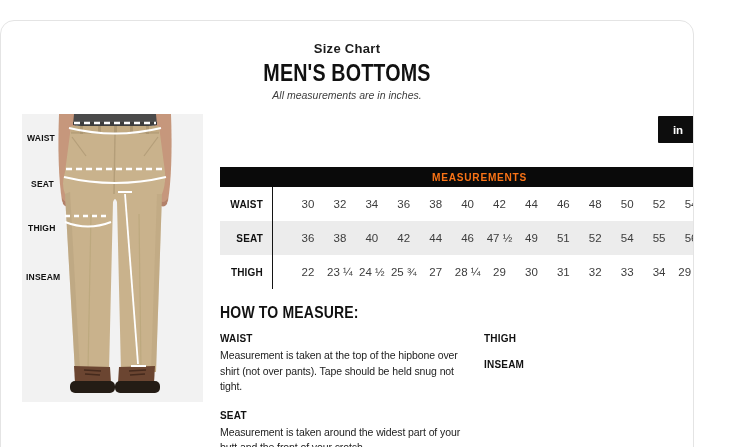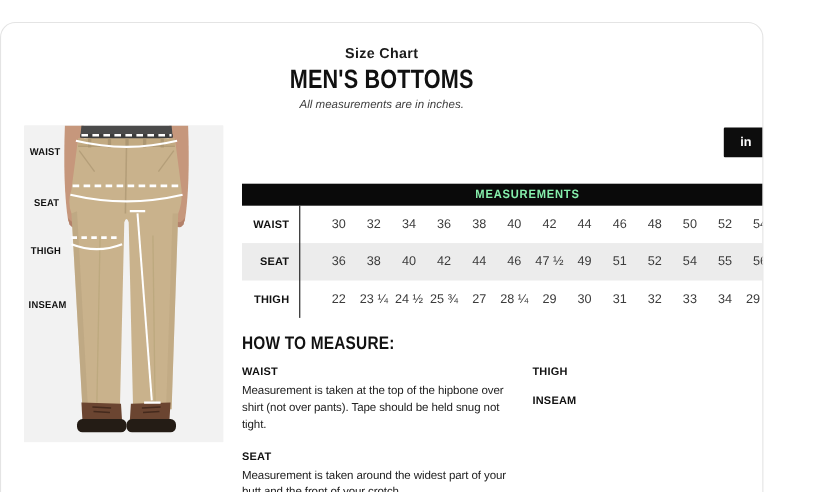--- a/index.html
+++ b/index.html
@@ -22,21 +22,21 @@
   .figure{position:absolute;left:21px;top:93px;width:181px;height:288px;background:#f2f2f2;}
   .figure svg{position:absolute;inset:0;}
   .fig-label{position:absolute;font-size:9px;font-weight:800;color:#101010;letter-spacing:.2px;transform:scaleX(.95);transform-origin:left center;}
   .fig-label-0{left:5px;top:19px;}
   .fig-label-1{left:9px;top:65px;}
   .fig-label-2{left:6px;top:109px;}
   .fig-label-3{left:4px;top:158px;}
 
   
   .mtable{position:absolute;left:219px;top:146px;width:519px;}
-  .mhead{height:20px;background:#0a0a0a;color:#86efac;display:flex;align-items:center;justify-content:center;}
+  .mhead{height:20px;background:#0a0a0a;color:#f97316;display:flex;align-items:center;justify-content:center;}
   .mhead span{display:inline-block;font-size:11px;font-weight:800;letter-spacing:.8px;transform:scaleX(.92);}
   .trow{display:flex;height:34px;align-items:stretch;}
   .trow.alt{background:#ececec;}
   .tlabel{width:52px;display:flex;align-items:center;justify-content:flex-end;padding-right:9px;box-sizing:border-box;font-size:10px;font-weight:800;color:#111;letter-spacing:.2px;}
   .tvals{flex:1;display:flex;padding-left:20px;}
   .tcell{flex:1;display:flex;align-items:center;justify-content:center;font-size:11.5px;color:#3c3c3c;white-space:nowrap;}
   .vline{position:absolute;left:52px;top:20px;width:1px;height:102px;background:#141414;}
 
   
   .howto{position:absolute;left:219px;top:282px;width:520px;}

